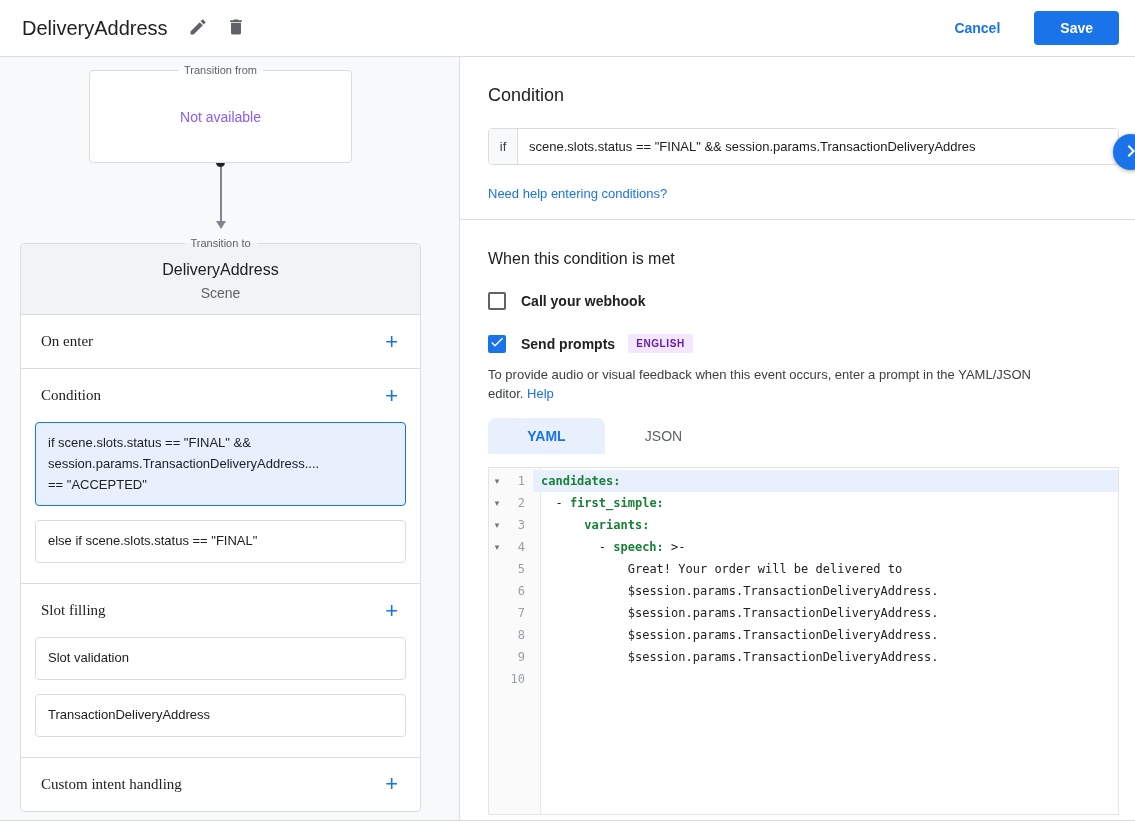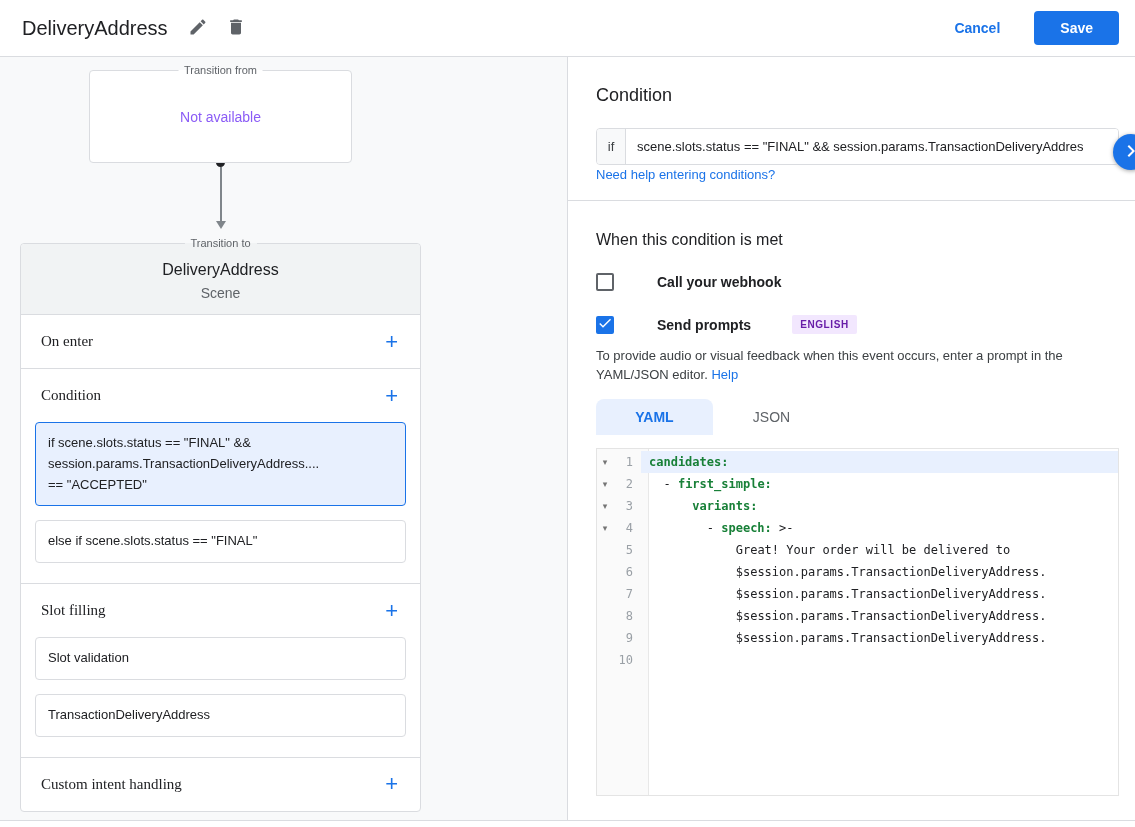--- a/index.html
+++ b/index.html
@@ -30,21 +30,21 @@
   .primary-btn {
     background: #1a73e8; color: #fff; border: none; border-radius: 4px;
     font-size: 14px; font-weight: 700; padding: 9px 26px; cursor: pointer; font-family: inherit;
   }
 
   
   .content { display: flex; height: 770px; }
 
   
   .left-panel {
-    width: 568px; background: #f8f9fa; border-right: 1px solid #dadce0;
+    width: 460px; background: #f8f9fa; border-right: 1px solid #dadce0;
     overflow: hidden; position: relative; flex: none;
   }
   .flow-col { width: 401px; margin: 13px 0 0 20px; position: relative; }
 
   .from-box {
     width: 263px; height: 93px; margin: 0 auto; position: relative;
     background: #fff; border: 1px solid #dadce0; border-radius: 4px;
     display: flex; align-items: center; justify-content: center;
   }
   .box-label {
@@ -112,26 +112,26 @@
   .if-prefix {
     width: 29px; flex: none; background: #f8f9fa; border-right: 1px solid #dadce0;
     display: flex; align-items: center; justify-content: center;
     font-size: 13px; color: #3c4043;
   }
   .if-input {
     flex: 1; border: none; outline: none; padding: 0 11px; font-size: 13px;
     color: #202124; font-family: inherit; min-width: 0; background: #fff;
   }
 
-  .help-link { display: inline-block; margin-top: 2px; font-size: 13px; color: #1a73e8; text-decoration: none; cursor: pointer; }
+  .help-link { display: inline-block; margin-top: 21px; font-size: 13px; color: #1a73e8; text-decoration: none; cursor: pointer; }
   .panel-divider { border: none; border-top: 1px solid #dadce0; margin: 17px -16px 0 -28px; }
 
   .when-heading { font-size: 16px; font-weight: 400; color: #202124; margin: 30px 0 0; }
 
-  .check-row { display: flex; align-items: center; margin-top: 24px; gap: 28px; }
+  .check-row { display: flex; align-items: center; margin-top: 24px; }
   .checkbox {
     width: 18px; height: 18px; border: 2px solid #5f6368; border-radius: 2px;
     background: #fff; cursor: pointer; flex: none; display: flex; align-items: center; justify-content: center;
   }
   .checkbox.checked { background: #1a73e8; border-color: #1a73e8; }
   .checkbox svg { width: 16px; height: 16px; fill: #fff; }
   .check-label { font-size: 14px; font-weight: 700; color: #202124; margin-left: 15px; cursor: pointer; }
   .lang-badge {
     margin-left: 13px; background: #f2e7fe; color: #681da8;
     font-size: 10px; font-weight: 700; letter-spacing: .6px;

